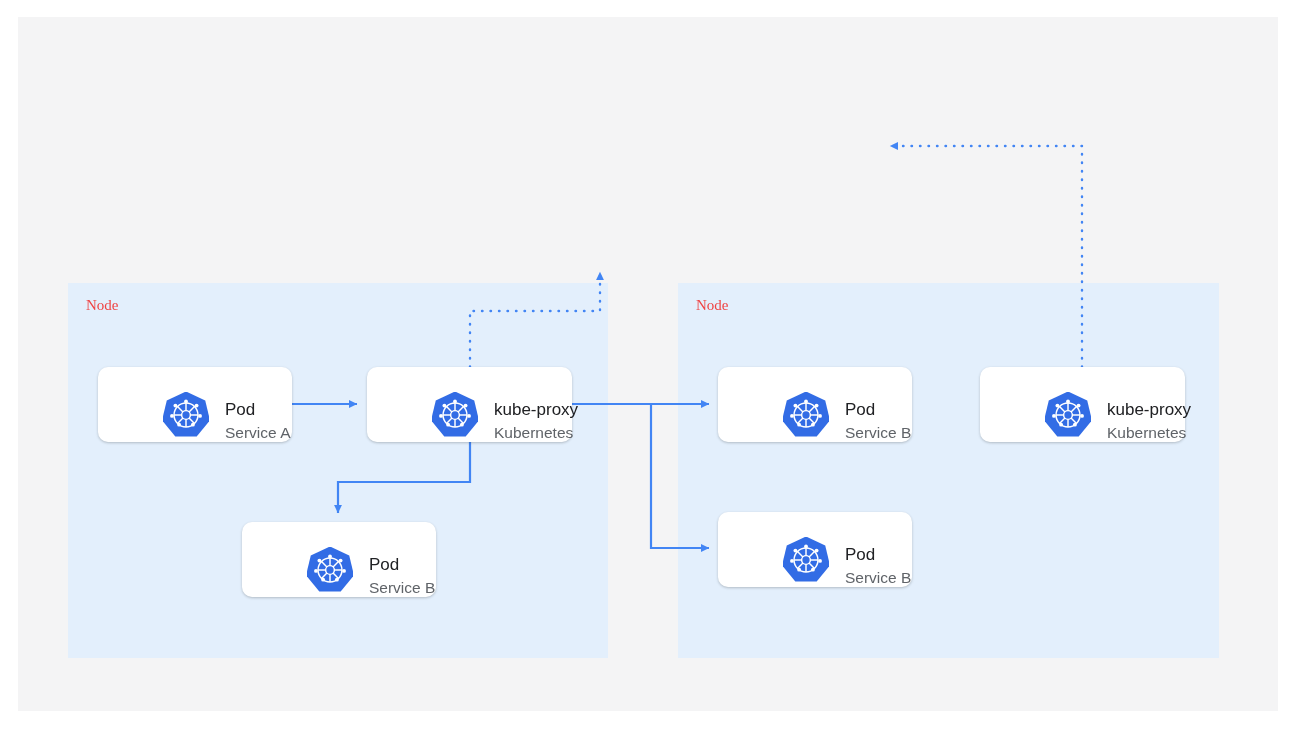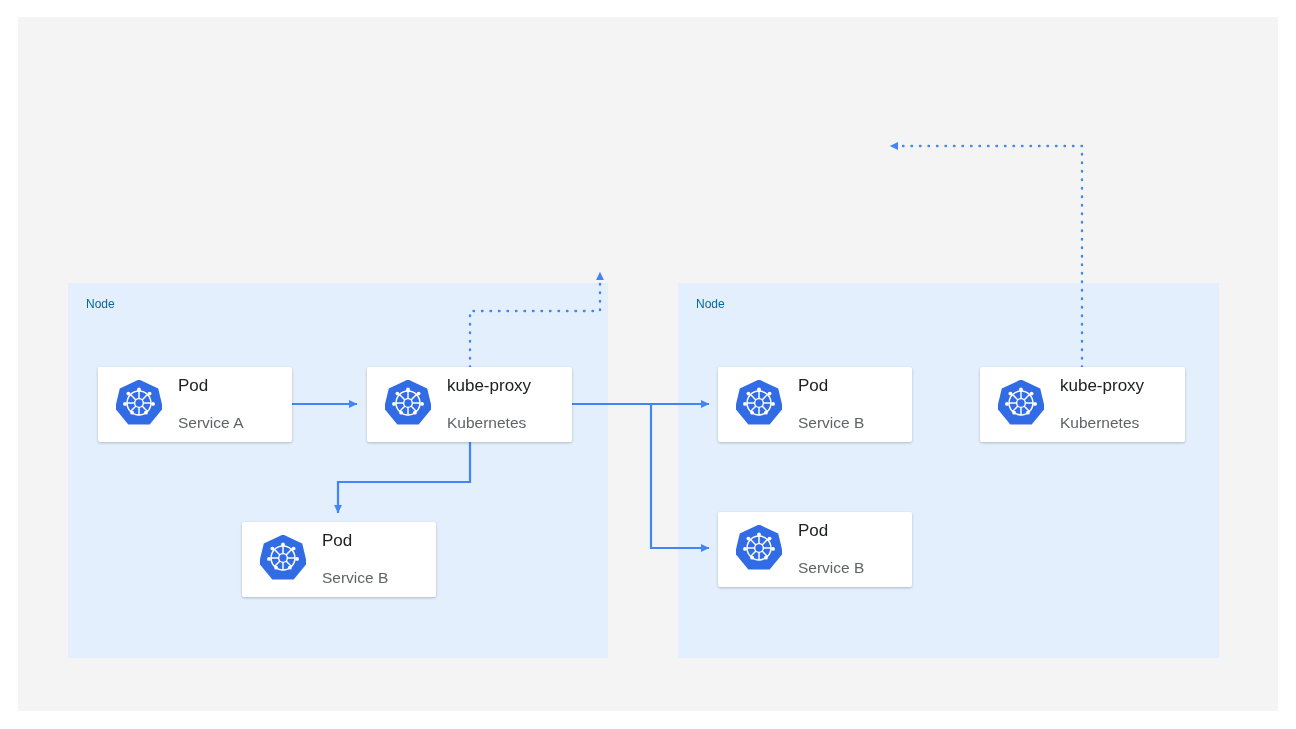--- a/index.html
+++ b/index.html
@@ -20,34 +20,34 @@
       font-family:"Liberation Mono","DejaVu Sans Mono",monospace;
       font-style:italic;font-size:13.5px;line-height:18.8px;color:#b7b9bc;
       white-space:pre;}
   .yaml-line{white-space:pre;}
   .yaml-line b{font-weight:bold;color:#5f6368;font-style:italic;}
 
   
   .node-panel{position:absolute;background:#e3effc;}
   .node-left{left:68px;top:283px;width:540px;height:375px;}
   .node-right{left:678px;top:283px;width:541px;height:375px;}
-  .node-label{position:absolute;font-size:12px;color:#0369a1;
-      font-family:Liberation Sans, sans-serif;white-space:nowrap;}
+  .node-label{position:absolute;font-size:15px;color:#ef4444;
+      font-family:Liberation Serif, serif;white-space:nowrap;}
   .node-label-left{left:86px;top:297px;}
   .node-label-right{left:696px;top:297px;}
 
   
-  .card{position:absolute;background:#ffffff;border-radius:2px;
+  .card{position:absolute;background:#ffffff;border-radius:10px;
       box-shadow:0 1px 3px rgba(60,64,67,.20), 0 1px 2px rgba(60,64,67,.10);
-      display:flex;align-items:center;box-sizing:border-box;}
+      display:flex;align-items:flex-end;box-sizing:border-box;padding-left:47px;}
   .card .k8s-logo{flex:0 0 auto;margin-left:18px;}
   .card .card-text{margin-left:16px;display:flex;flex-direction:column;
       justify-content:center;line-height:1.18;}
   .card-title{font-size:17px;color:#202124;white-space:nowrap;}
-  .card-sub{font-size:15.5px;color:#5f6368;white-space:nowrap;margin-top:18px;}
+  .card-sub{font-size:15.5px;color:#5f6368;white-space:nowrap;margin-top:4px;}
 
   .pod-a     {left:98px;  top:367px; width:194px; height:75px;}
   .kp-left   {left:367px; top:367px; width:205px; height:75px;}
   .pod-b-left{left:242px; top:522px; width:194px; height:75px;}
   .pod-b-r1  {left:718px; top:367px; width:194px; height:75px;}
   .pod-b-r2  {left:718px; top:512px; width:194px; height:75px;}
   .kp-right  {left:980px; top:367px; width:205px; height:75px;}
 
   svg.wires{position:absolute;left:0;top:0;width:1296px;height:729px;
       pointer-events:none;}

